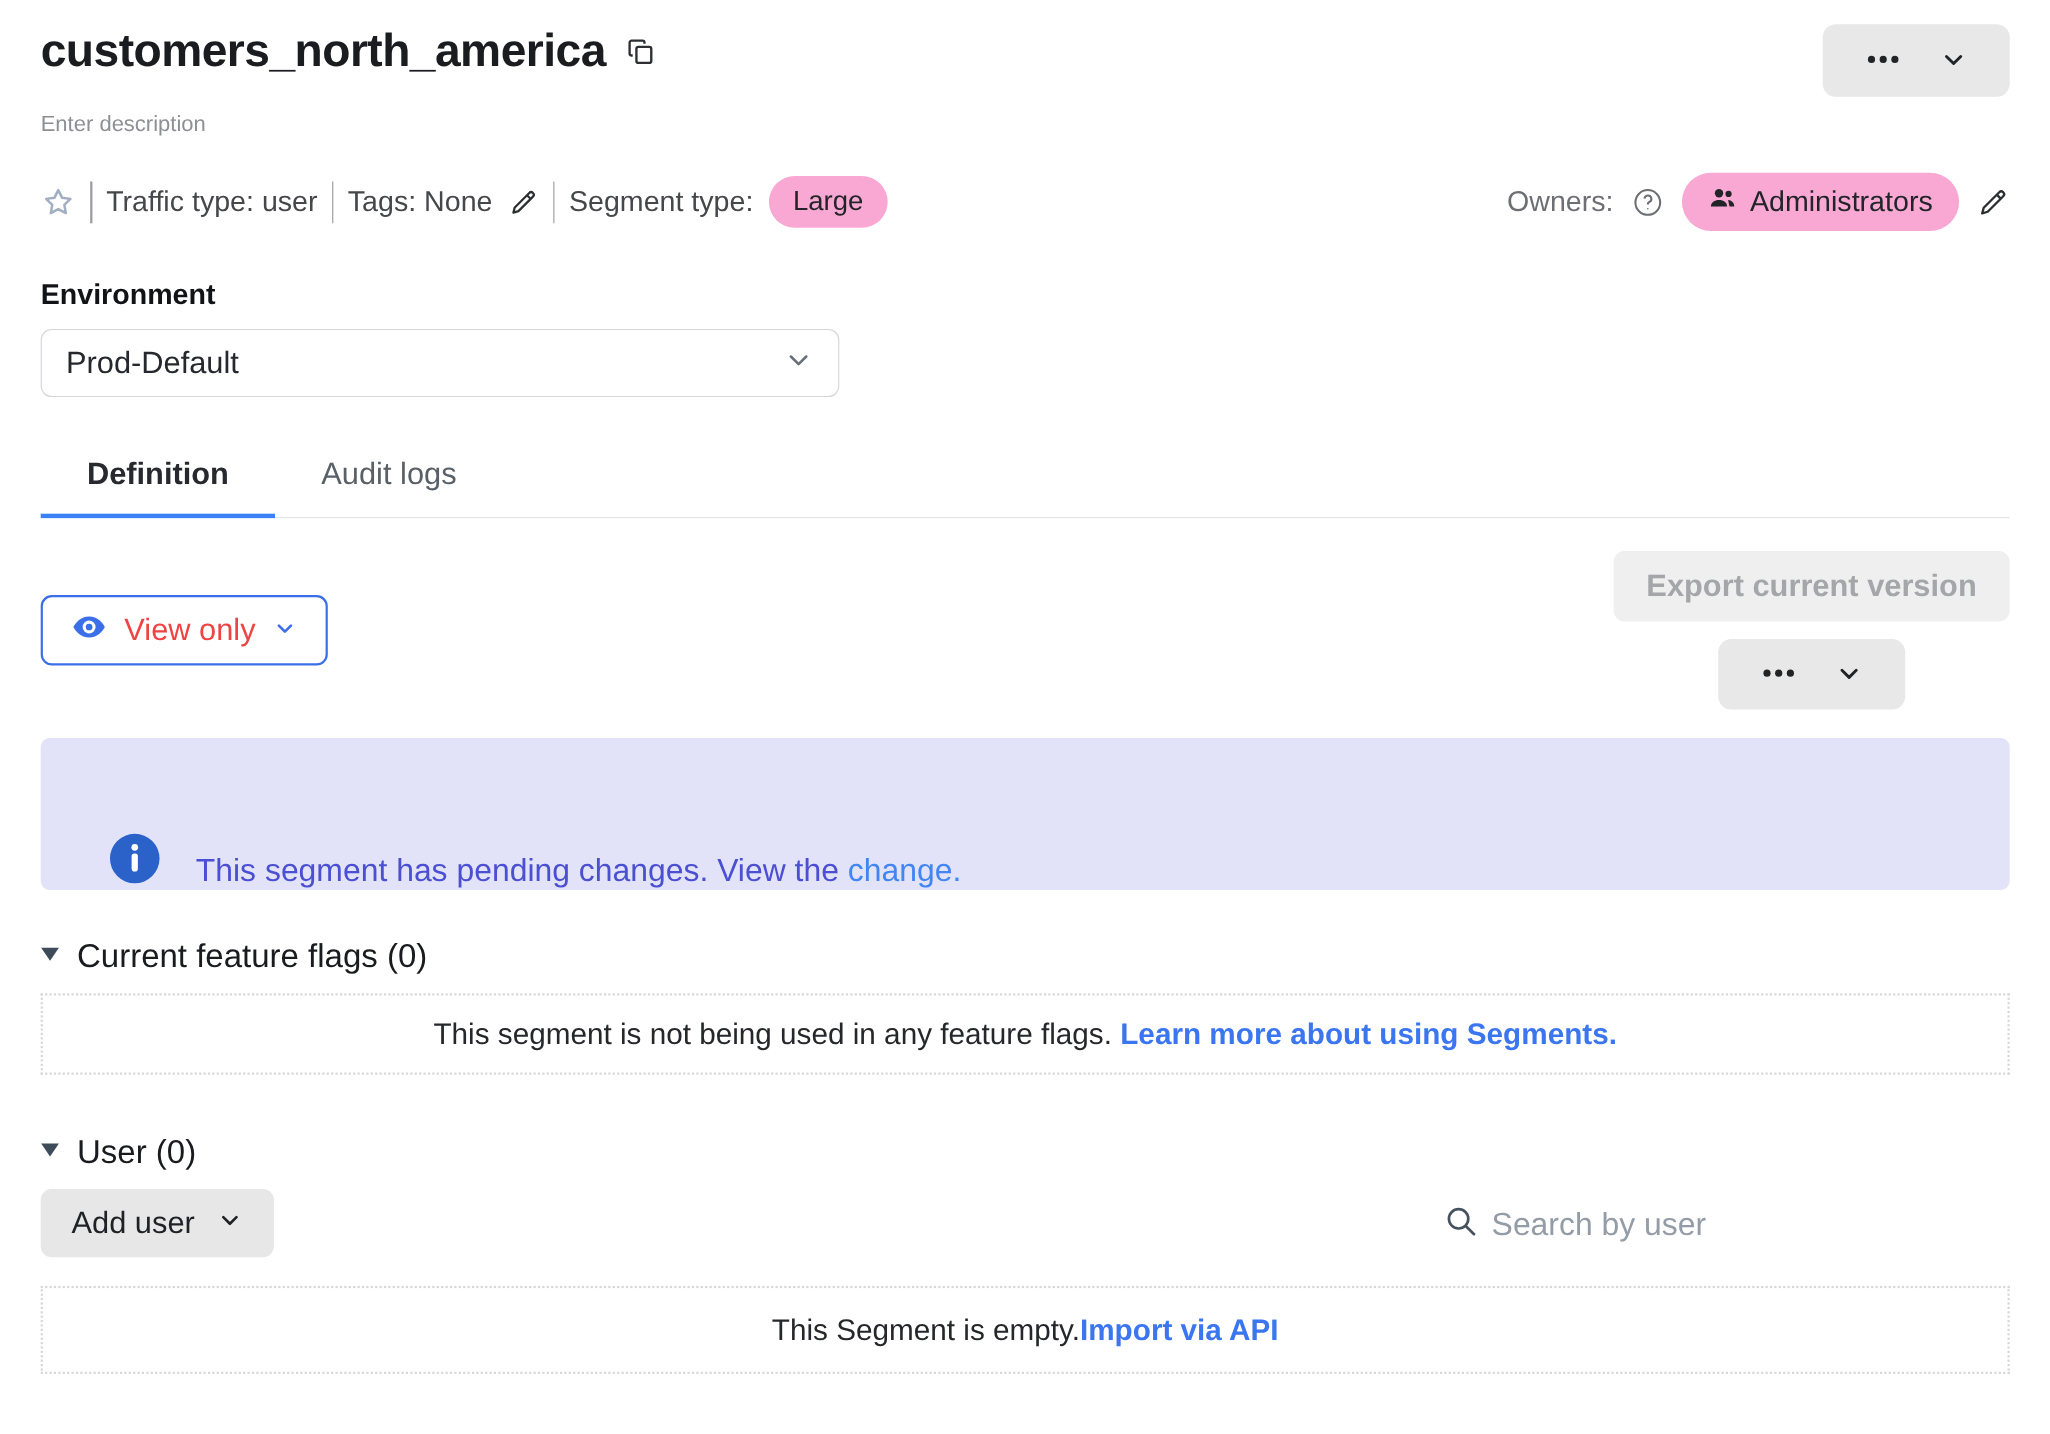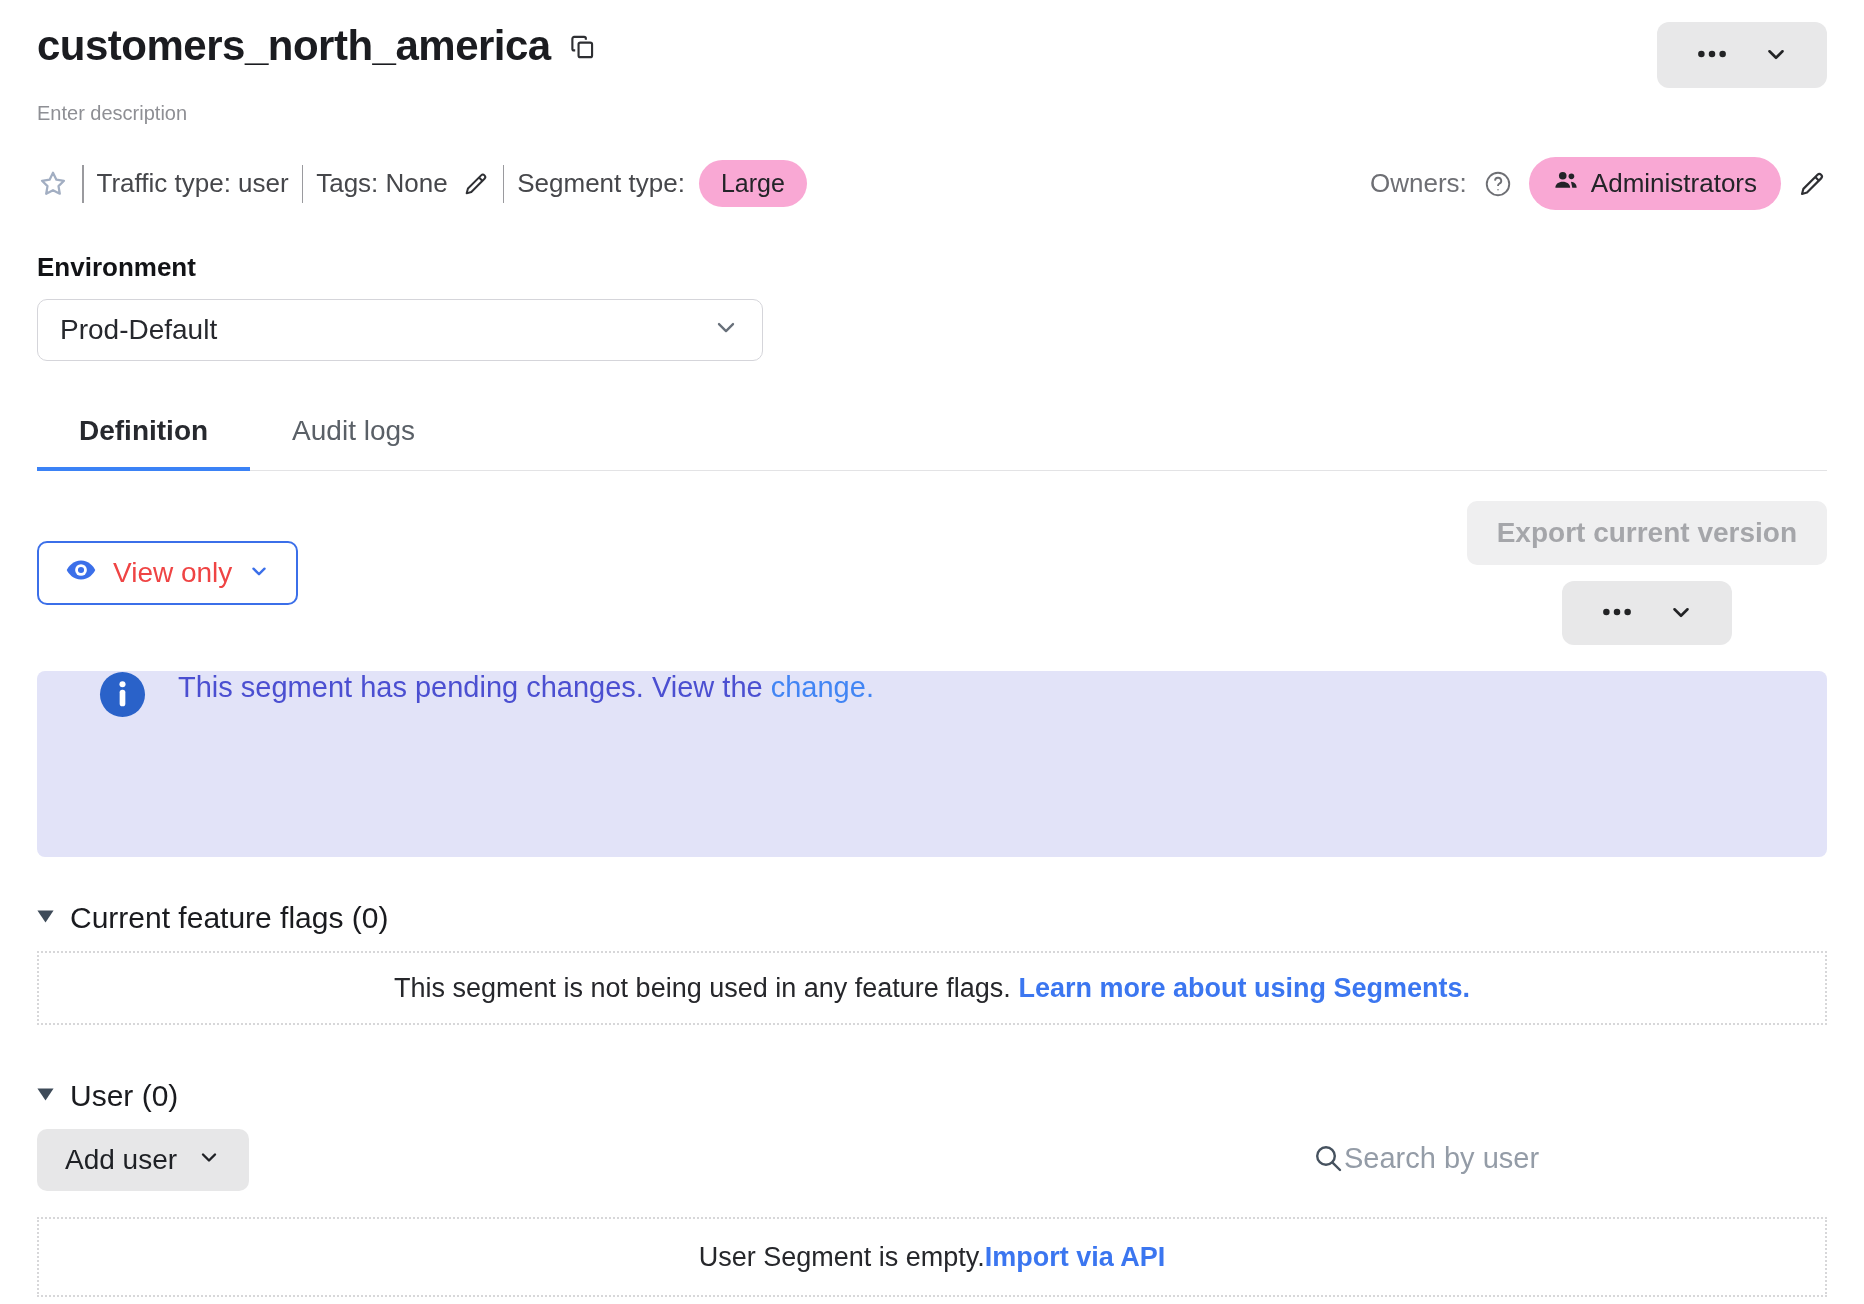--- a/index.html
+++ b/index.html
@@ -44,42 +44,42 @@
   .toolbar { margin-top:30px; display:flex; justify-content:space-between; align-items:center; }
   .view-only-btn { display:flex; align-items:center; gap:16px; height:64px; padding:0 26px;
     background:#fff; border:2px solid #3b6fe9; border-radius:10px; color:#ef4444;
     font-size:28px; font-weight:500; cursor:pointer; }
   .toolbar-right { display:flex; align-items:center; gap:16px;flex-direction:column; }
   .export-btn { height:64px; padding:0 30px; background:#efeff0; border:none; border-radius:10px;
     font-size:28px; font-weight:600; color:#a5a6aa; cursor:default; }
   .split-btn.small { height:64px; }
 
   
-  .banner { margin-top:26px; height:186px; background:#e2e3f8; border-radius:8px;
-    display:flex; align-items:flex-start; padding-left:62px; gap:32px; }
+  .banner { margin-top:26px; height:138px; background:#e2e3f8; border-radius:8px;
+    display:flex; align-items:flex-end; padding-left:62px; gap:32px; }
   .banner-text { font-size:29px; color:#4b4fd1; }
   .banner-link { color:#4285f4; text-decoration:none; cursor:pointer; }
 
   
   .section-header { display:flex; align-items:center; gap:16px; cursor:pointer; }
   .section-title { font-size:30px; color:#1a1b1f; }
   .flags-section { margin-top:44px; }
   .user-section { margin-top:54px; }
   .dotted-box { margin-top:16px; border:2px dotted #d7d7d9; display:flex;
     align-items:center; justify-content:center; font-size:27px; color:#26272b; }
   .dotted-box.flags { height:74px; }
   .dotted-box.users { margin-top:26px; height:80px; }
   .link-bold { color:#3b76f0; font-weight:700; text-decoration:none; cursor:pointer; }
 
   
   .user-controls { margin-top:16px; display:flex; justify-content:space-between; align-items:center; }
   .add-user-btn { display:flex; align-items:center; gap:20px; height:62px; padding:0 28px;
     background:#e7e7e8; border:none; border-radius:10px; font-size:28px; font-weight:500;
     color:#1f2125; cursor:pointer; }
-  .search-wrap { display:flex; align-items:flex-start; width:515px; }
+  .search-wrap { display:flex; align-items:flex-end; gap:12px; width:515px; }
   .search-input { border:none; outline:none; flex:1; font-size:29px; color:#26272b;
     font-family:"Liberation Sans", sans-serif; background:transparent; }
   .search-input::placeholder { color:#949ca7; }
   .sp { white-space:pre; }
 </style>
 </head>
 <body>
 
 <div class="page">
 
@@ -267,18 +267,18 @@
           <svg width="32" height="32" viewBox="0 0 24 24" fill="none" stroke="#46525f" stroke-width="1.8" stroke-linecap="round">
             <circle cx="10.5" cy="10.5" r="6.6"></circle>
               <path d="M15.4 15.4L21 21"></path>
           </svg>
         </span>
         <input class="search-input" type="text" placeholder="Search by user" style="">
       </div>
     </div>
 
     <div class="dotted-box users">
-      <span>User Segment is empty.</span>
+      <span>This Segment is empty.</span>
         <a class="link-bold">Import via API</a>
     </div>
   </div>
 
 </div>
 
 </body></html>

